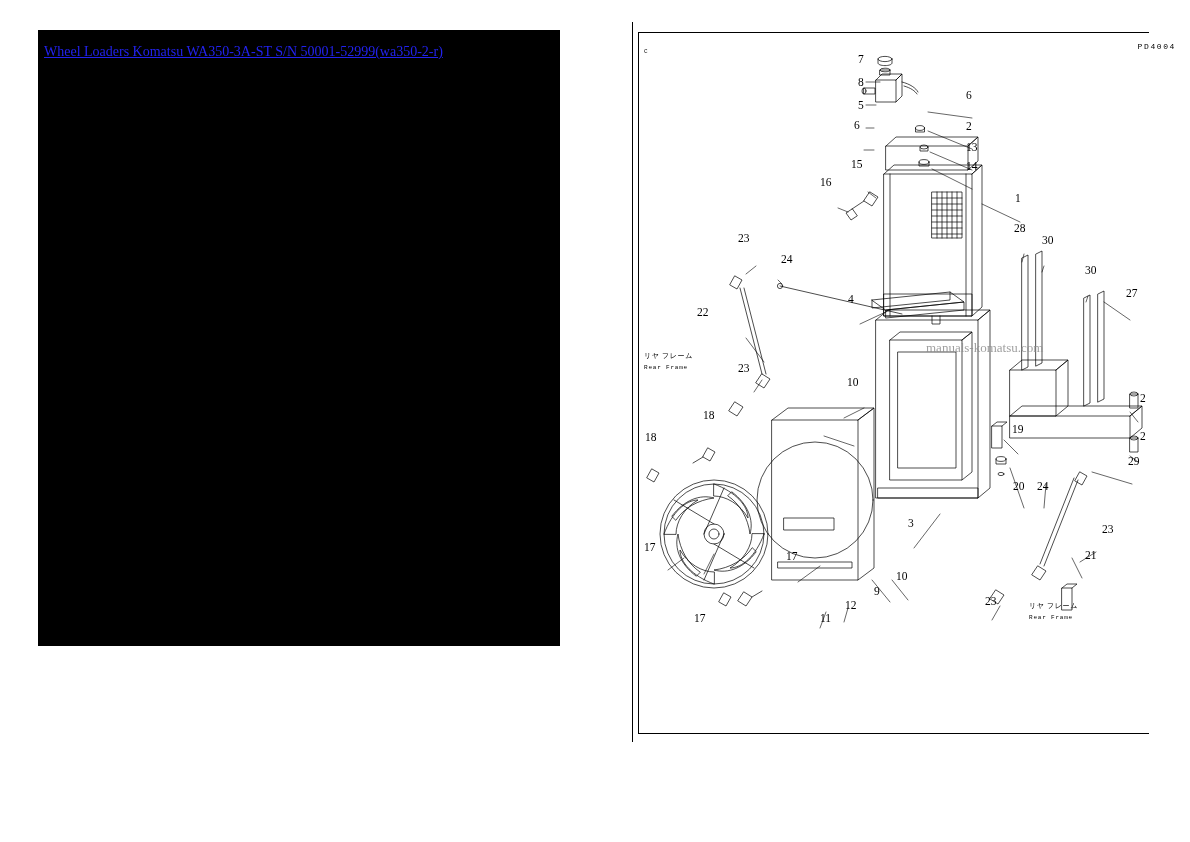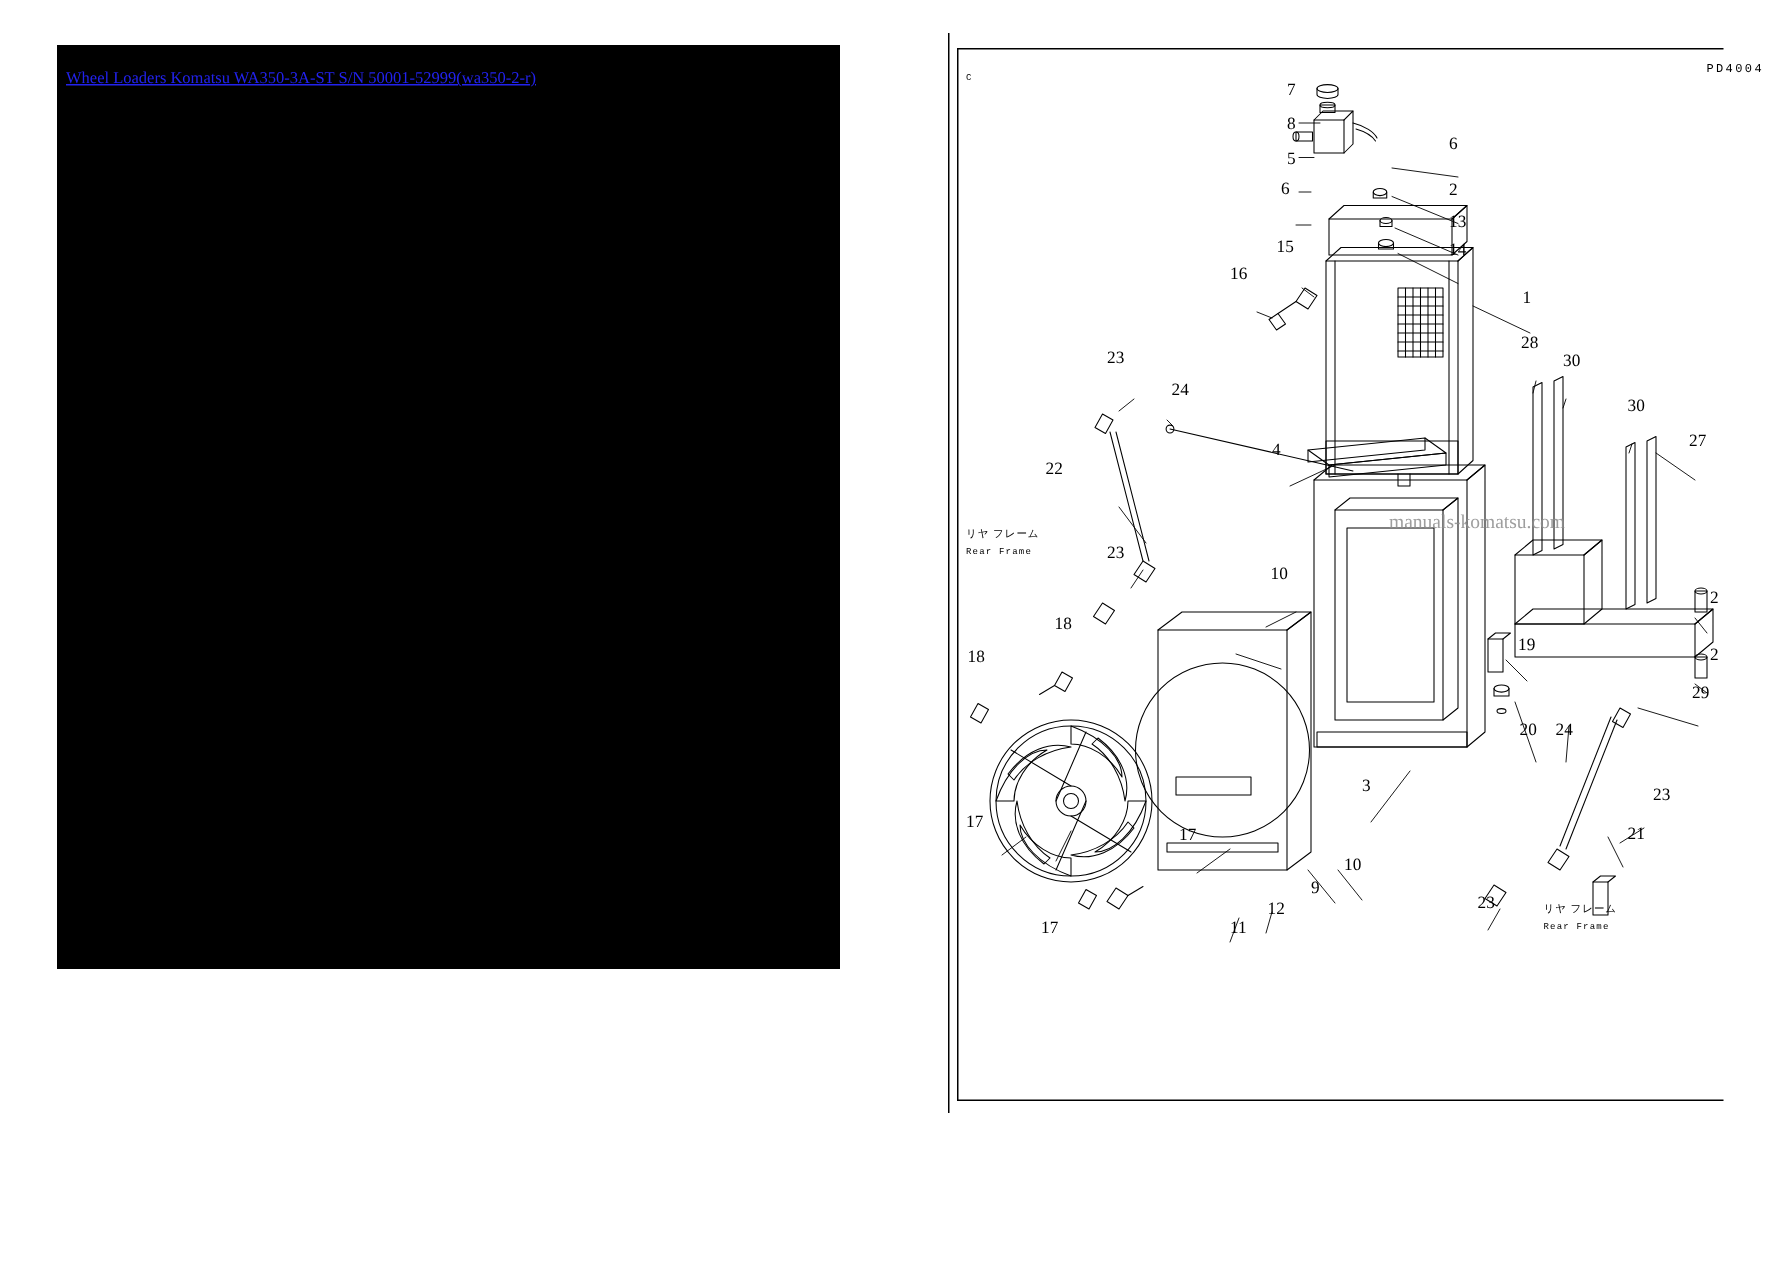--- a/index.html
+++ b/index.html
@@ -1,20 +1,20 @@
 <!DOCTYPE html>
 <html><head>
 <meta charset="utf-8">
 <style>
   html,body{margin:0;padding:0;background:#ffffff;}
   body{width:1190px;height:842px;font-family:"Liberation Serif",serif;position:relative;overflow:hidden;}
 
   
   #left-panel{position:absolute;left:38px;top:30px;width:522px;height:616px;background:#000000;}
-  #left-title{position:absolute;left:44px;top:46px;width:360px;font-family:"Liberation Serif",serif;font-size:11px;color:#2222ee;
+  #left-title{position:absolute;left:44px;top:46px;width:360px;font-family:"Liberation Serif",serif;font-size:14px;color:#2222ee;
               text-decoration:underline;letter-spacing:0px;line-height:12px;white-space:nowrap;cursor:pointer;}
 
   
   #sheet{position:absolute;left:632px;top:22px;width:522px;height:720px;background:#ffffff;}
   #sheet-border{position:absolute;left:638px;top:32px;width:510px;height:700px;border:1px solid #000;border-right:none;}
   #sheet-left-rule{position:absolute;left:632px;top:22px;width:1px;height:720px;background:#000;}
   #sheet-code{position:absolute;right:14px;top:42px;font-family:"Liberation Mono",monospace;font-size:8px;color:#000;letter-spacing:1.6px;padding-left:21px;}
   #sheet-corner{position:absolute;left:644px;top:48px;font-family:"Liberation Mono",monospace;font-size:6px;color:#000;}
 
   #svgwrap{position:absolute;left:632px;top:22px;width:522px;height:720px;}

